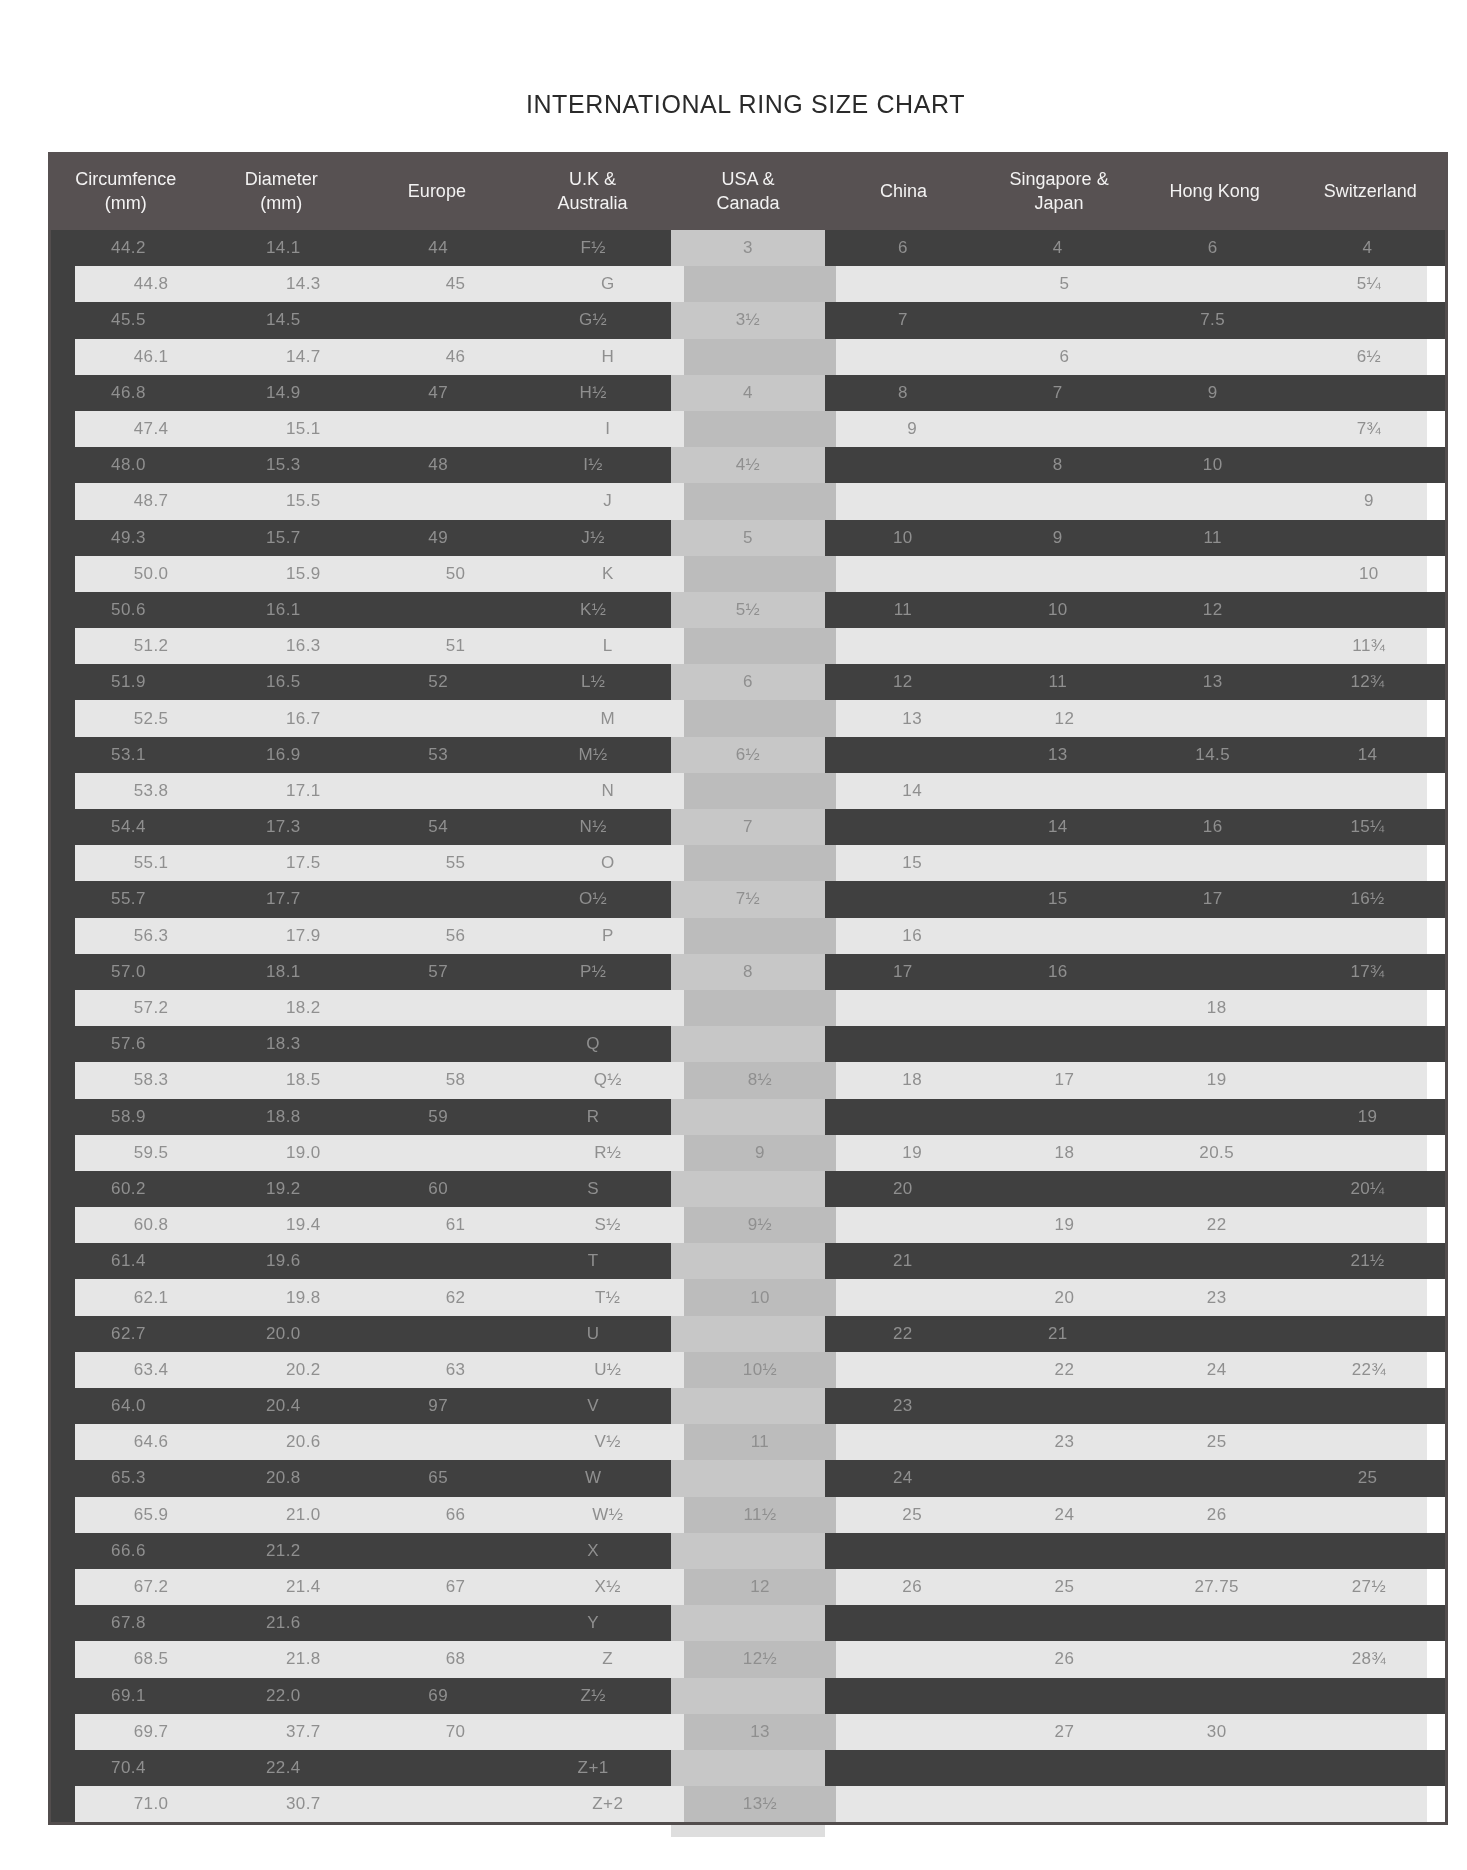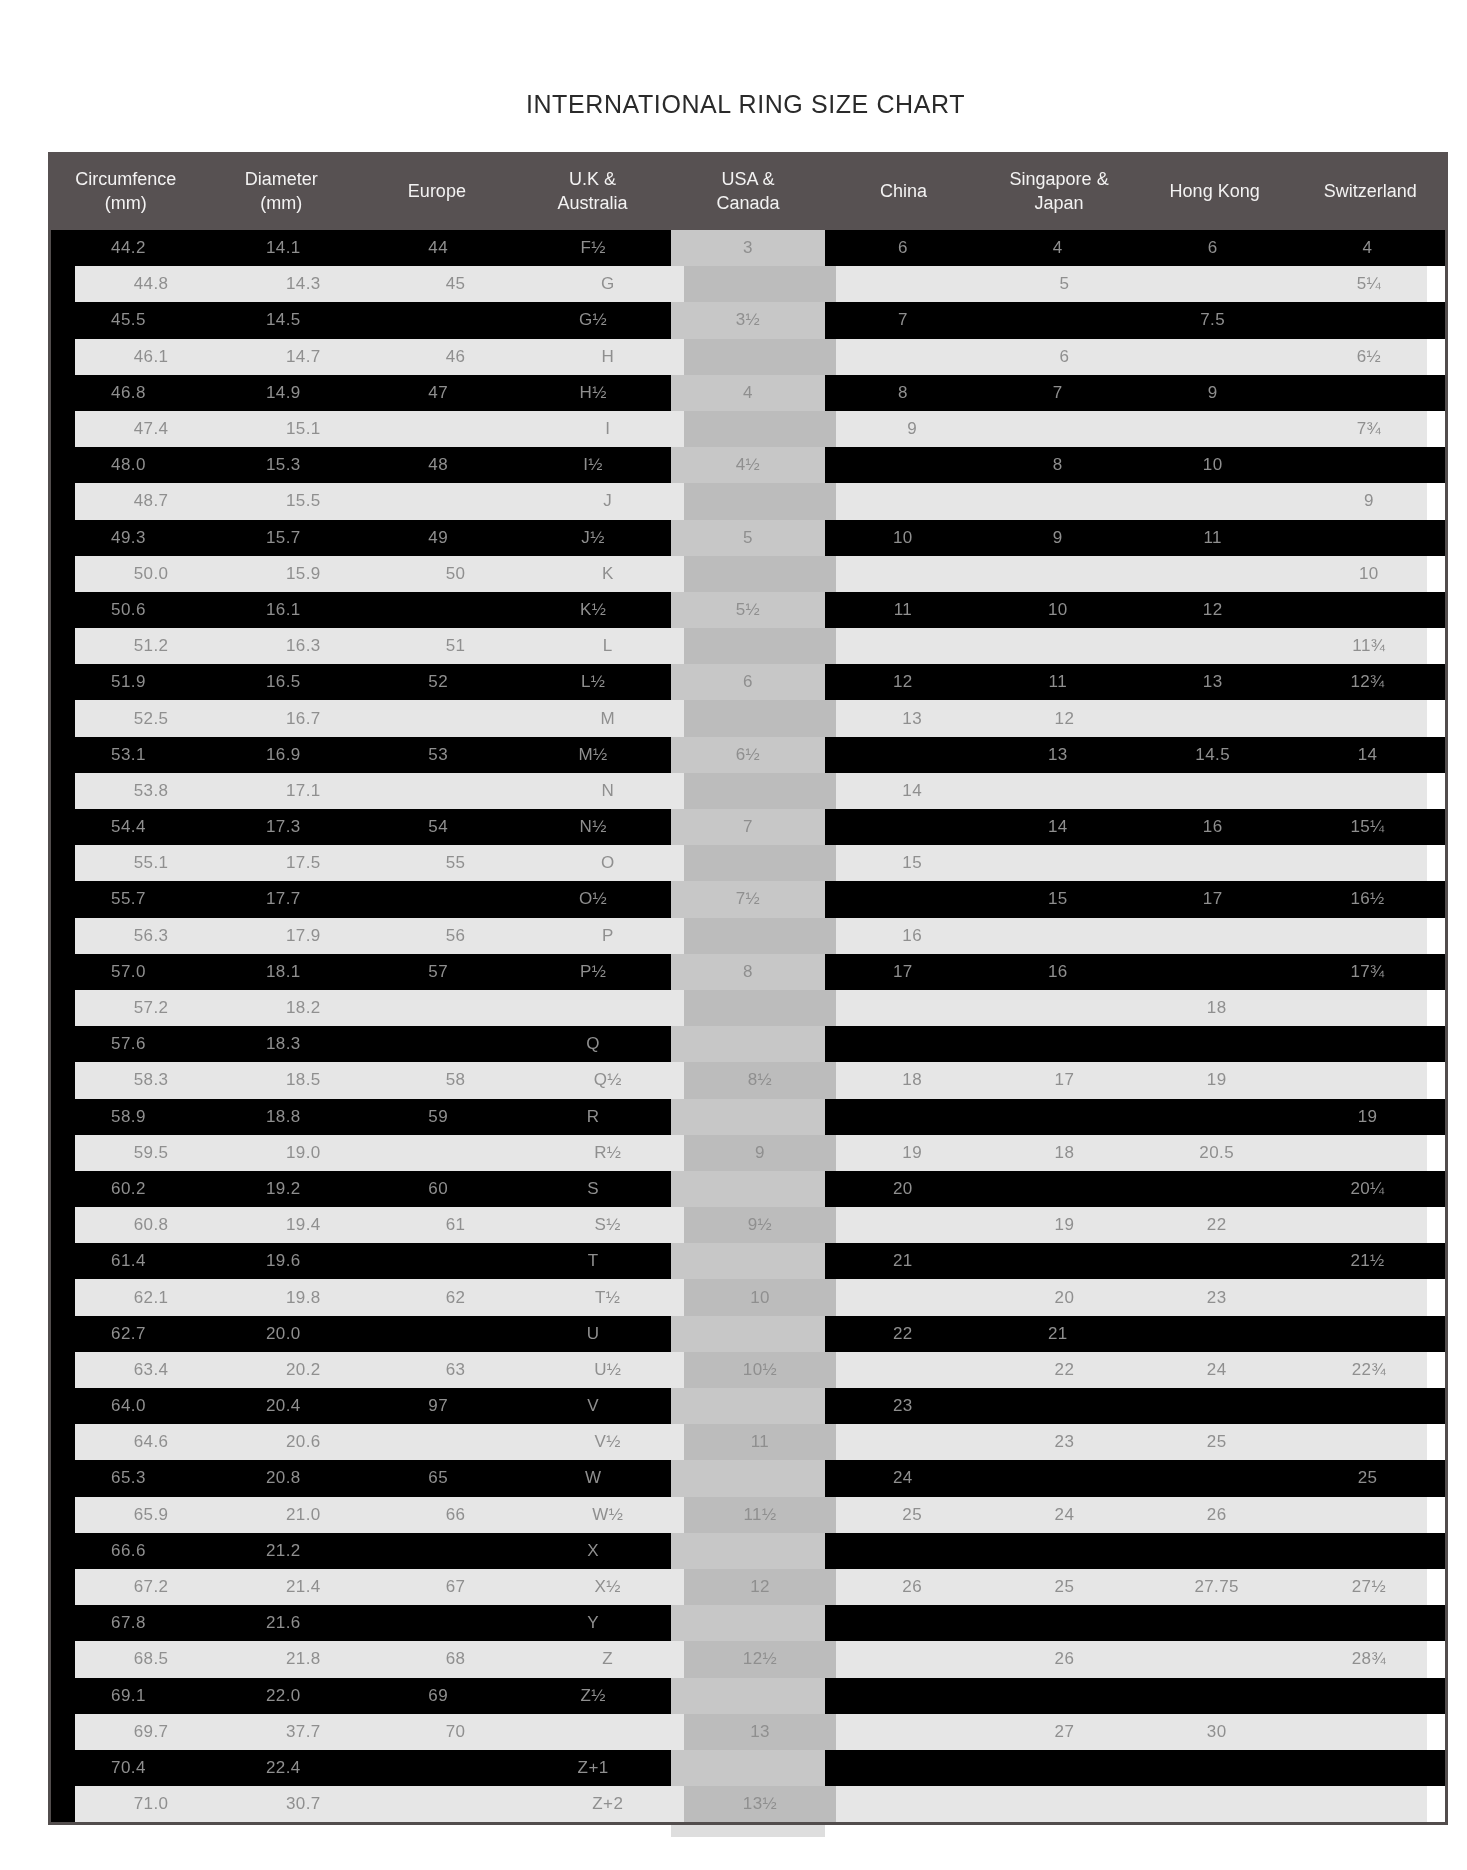--- a/index.html
+++ b/index.html
@@ -25,21 +25,21 @@
   }
   .hcell{
     color:var(--header-text,#f3f2f2);
     font-size:18px;text-align:center;
     white-space:pre-line;line-height:1.35;
   }
   .tbody{
     box-sizing:border-box;
     border:3px solid var(--border,#524d4d);
     border-top:none;
-    background:#000000;
+    background:#404040;
   }
   .row{
     display:grid;grid-template-columns:repeat(9,1fr);
     height:36.2px;
   }
   .row.stripe{
     background:linear-gradient(to right,
       var(--stripe,#e6e6e6) 0,
       var(--stripe,#e6e6e6) calc(100% - 18px),
       #ffffff calc(100% - 18px));

